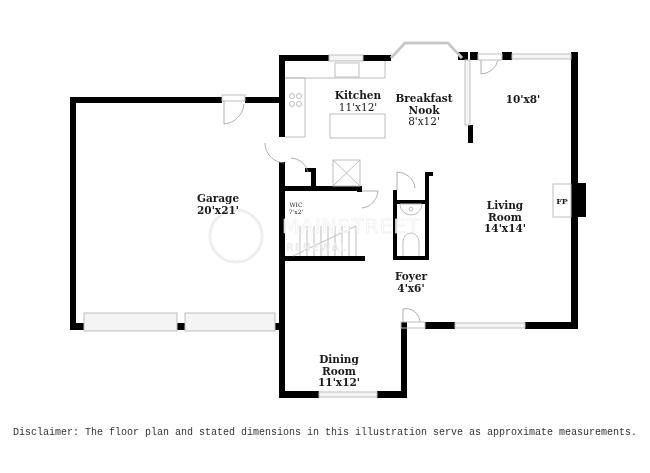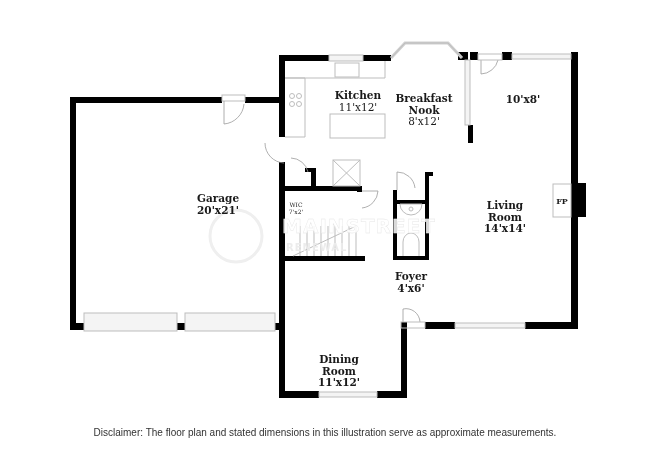--- a/index.html
+++ b/index.html
@@ -5,23 +5,23 @@
     html, body { margin: 0; padding: 0; background: #ffffff; }
     body { width: 650px; height: 473px; position: relative; overflow: hidden; font-family: "DejaVu Serif", "Liberation Serif", serif; }
     svg.plan { position: absolute; left: 0; top: 0; width: 650px; height: 473px; }
     .wall { fill: #000; }
     .thin { fill: none; stroke: #bdbdbd; stroke-width: 1; }
     .win { fill: #f4f4f4; stroke: #bdbdbd; stroke-width: 1; }
     .door { fill: none; stroke: #9a9a9a; stroke-width: 0.8; }
     .label { position: absolute; text-align: center; color: #1a1a1a; font-weight: bold; font-size: 10.5px; line-height: 11.5px; font-family: "DejaVu Serif", "Liberation Serif", serif; white-space: nowrap; transform: translateX(-50%); }
     .label.small { font-size: 6px; line-height: 7px; font-weight: normal; }
     .watermark { position: absolute; color: rgba(255,255,255,0.85); font-family: "DejaVu Sans", "Liberation Sans", sans-serif; white-space: nowrap; pointer-events: none; }
-    .wm1 { left: 282px; top: 214px; font-size: 20px; font-weight: bold; letter-spacing: 1px; -webkit-text-stroke: 0.4px #e6e6e6; }
+    .wm1 { left: 282px; top: 214px; font-size: 20px; font-weight: normal; letter-spacing: 1px; -webkit-text-stroke: 0.4px #e6e6e6; }
     .wm2 { left: 286px; top: 242px; font-size: 10px; letter-spacing: 1px; color: rgba(235,235,235,0.95); font-weight: bold; }
-    .disclaimer { position: absolute; left: 0; width: 650px; top: 427px; text-align: center; font-size: 10px; line-height: 12px; color: #333; font-family: Liberation Sans, sans-serif; }
+    .disclaimer { position: absolute; left: 0; width: 650px; top: 427px; text-align: center; font-size: 10px; line-height: 12px; color: #333; font-family: Liberation Mono, monospace; }
   </style>
 </head>
 <body>
 
 <svg class="plan" viewBox="0 0 650 473" xmlns="http://www.w3.org/2000/svg">
 
   <g>
     <rect class="wall" x="70" y="97" width="152" height="6"></rect>
     <rect class="wall" x="245" y="97" width="40" height="6"></rect>
     <rect class="wall" x="70" y="97" width="6" height="233"></rect>

